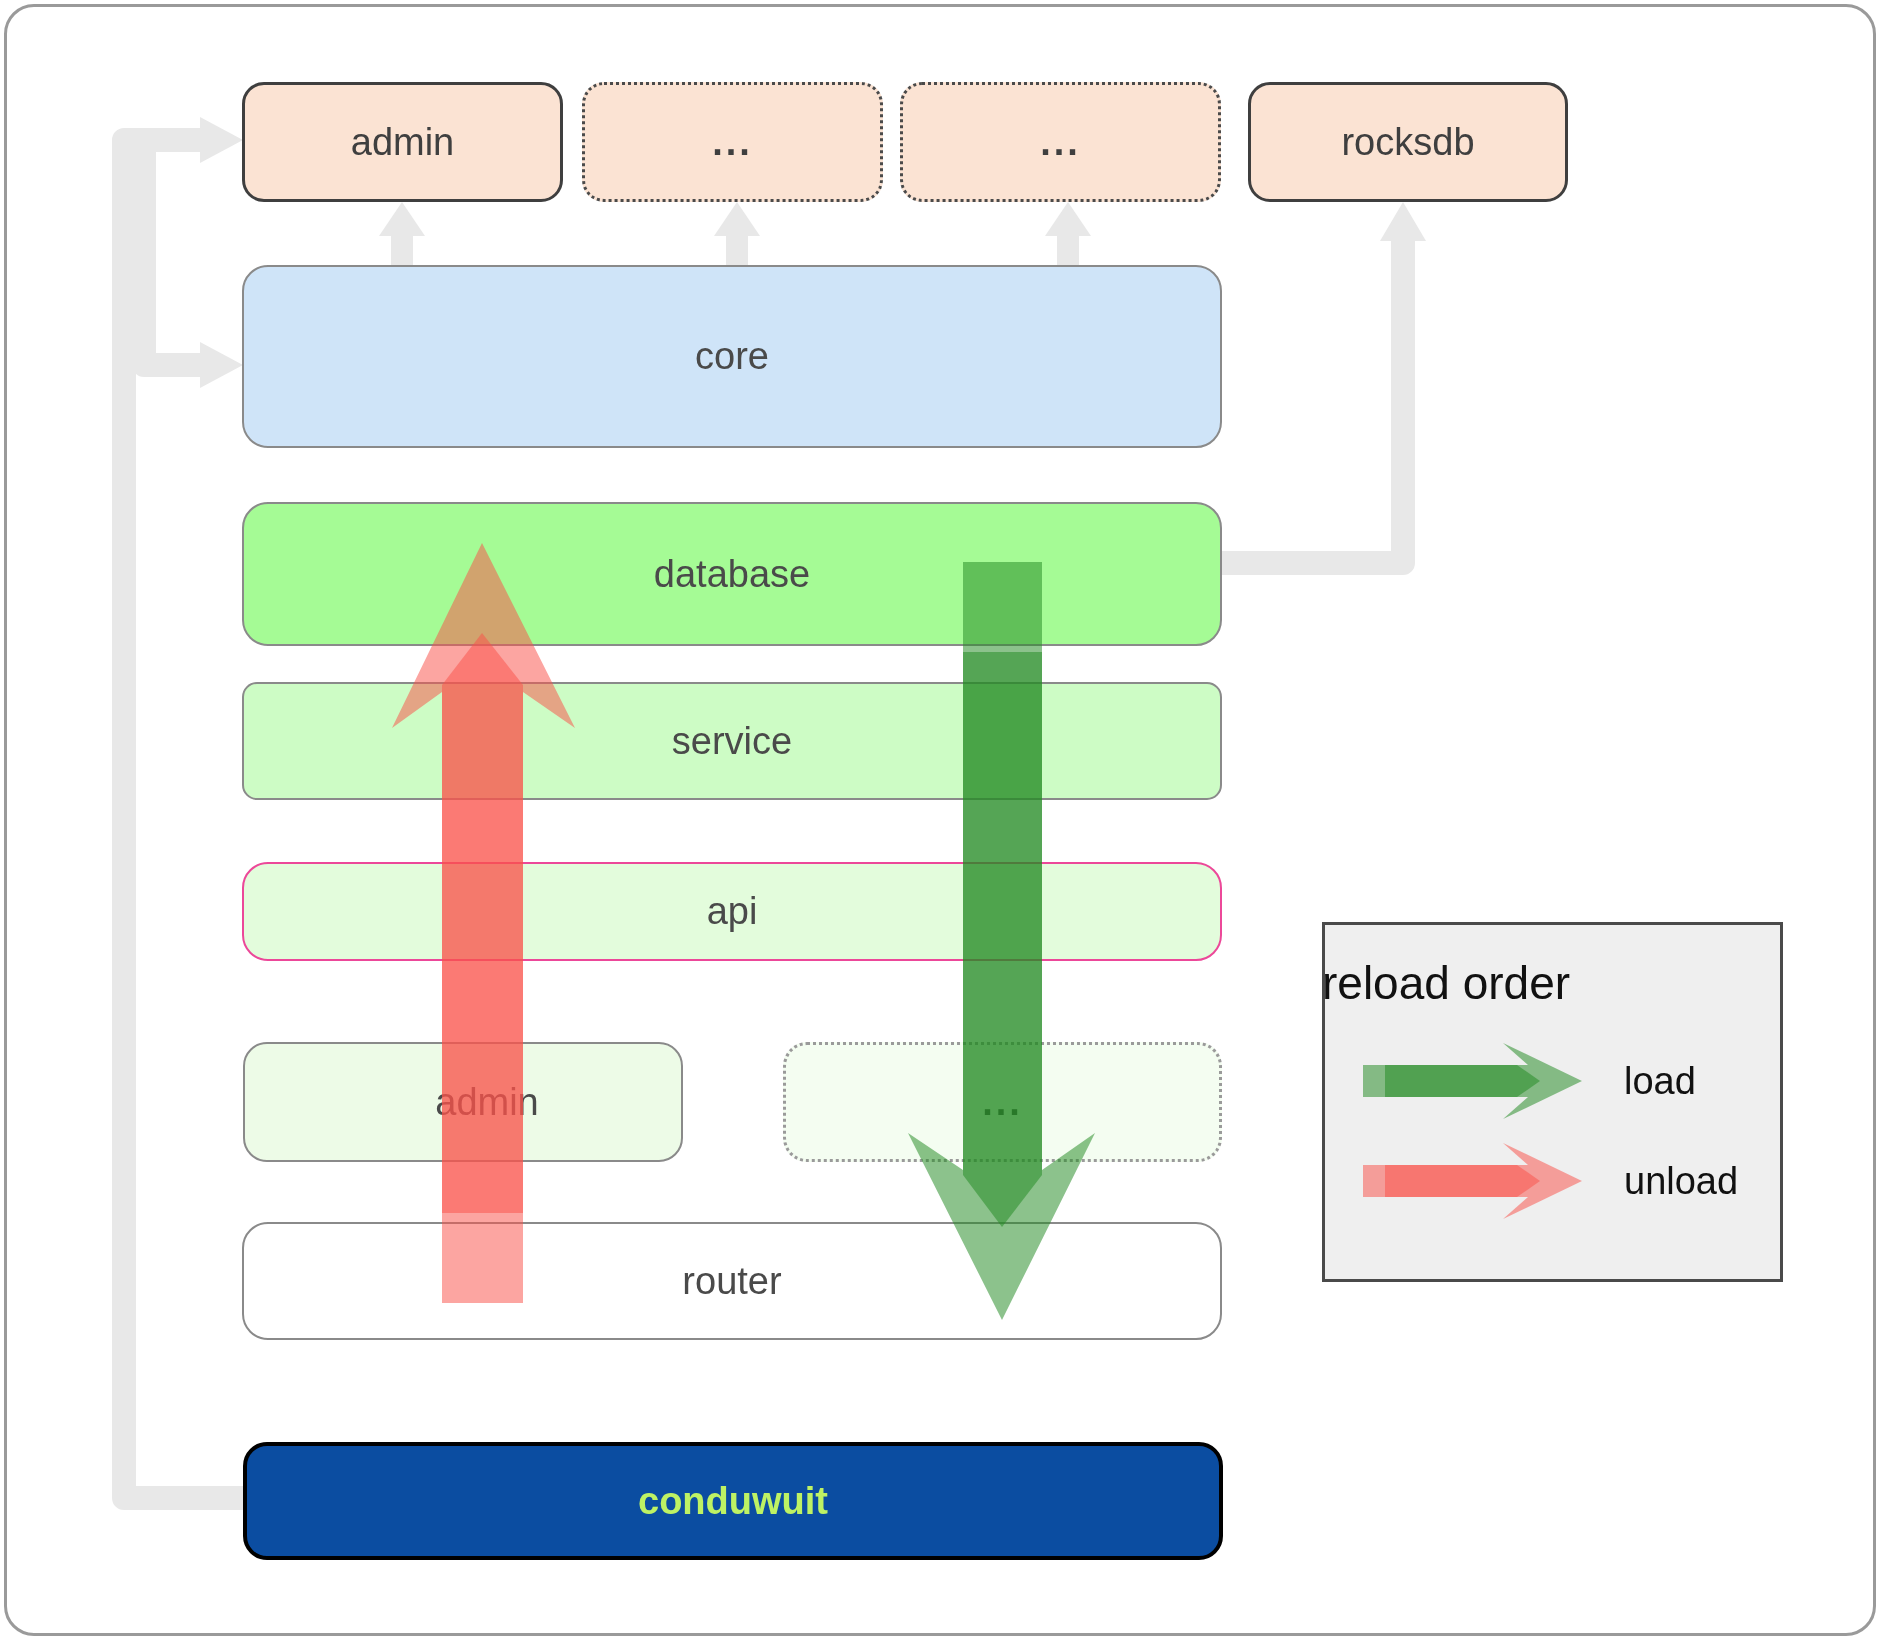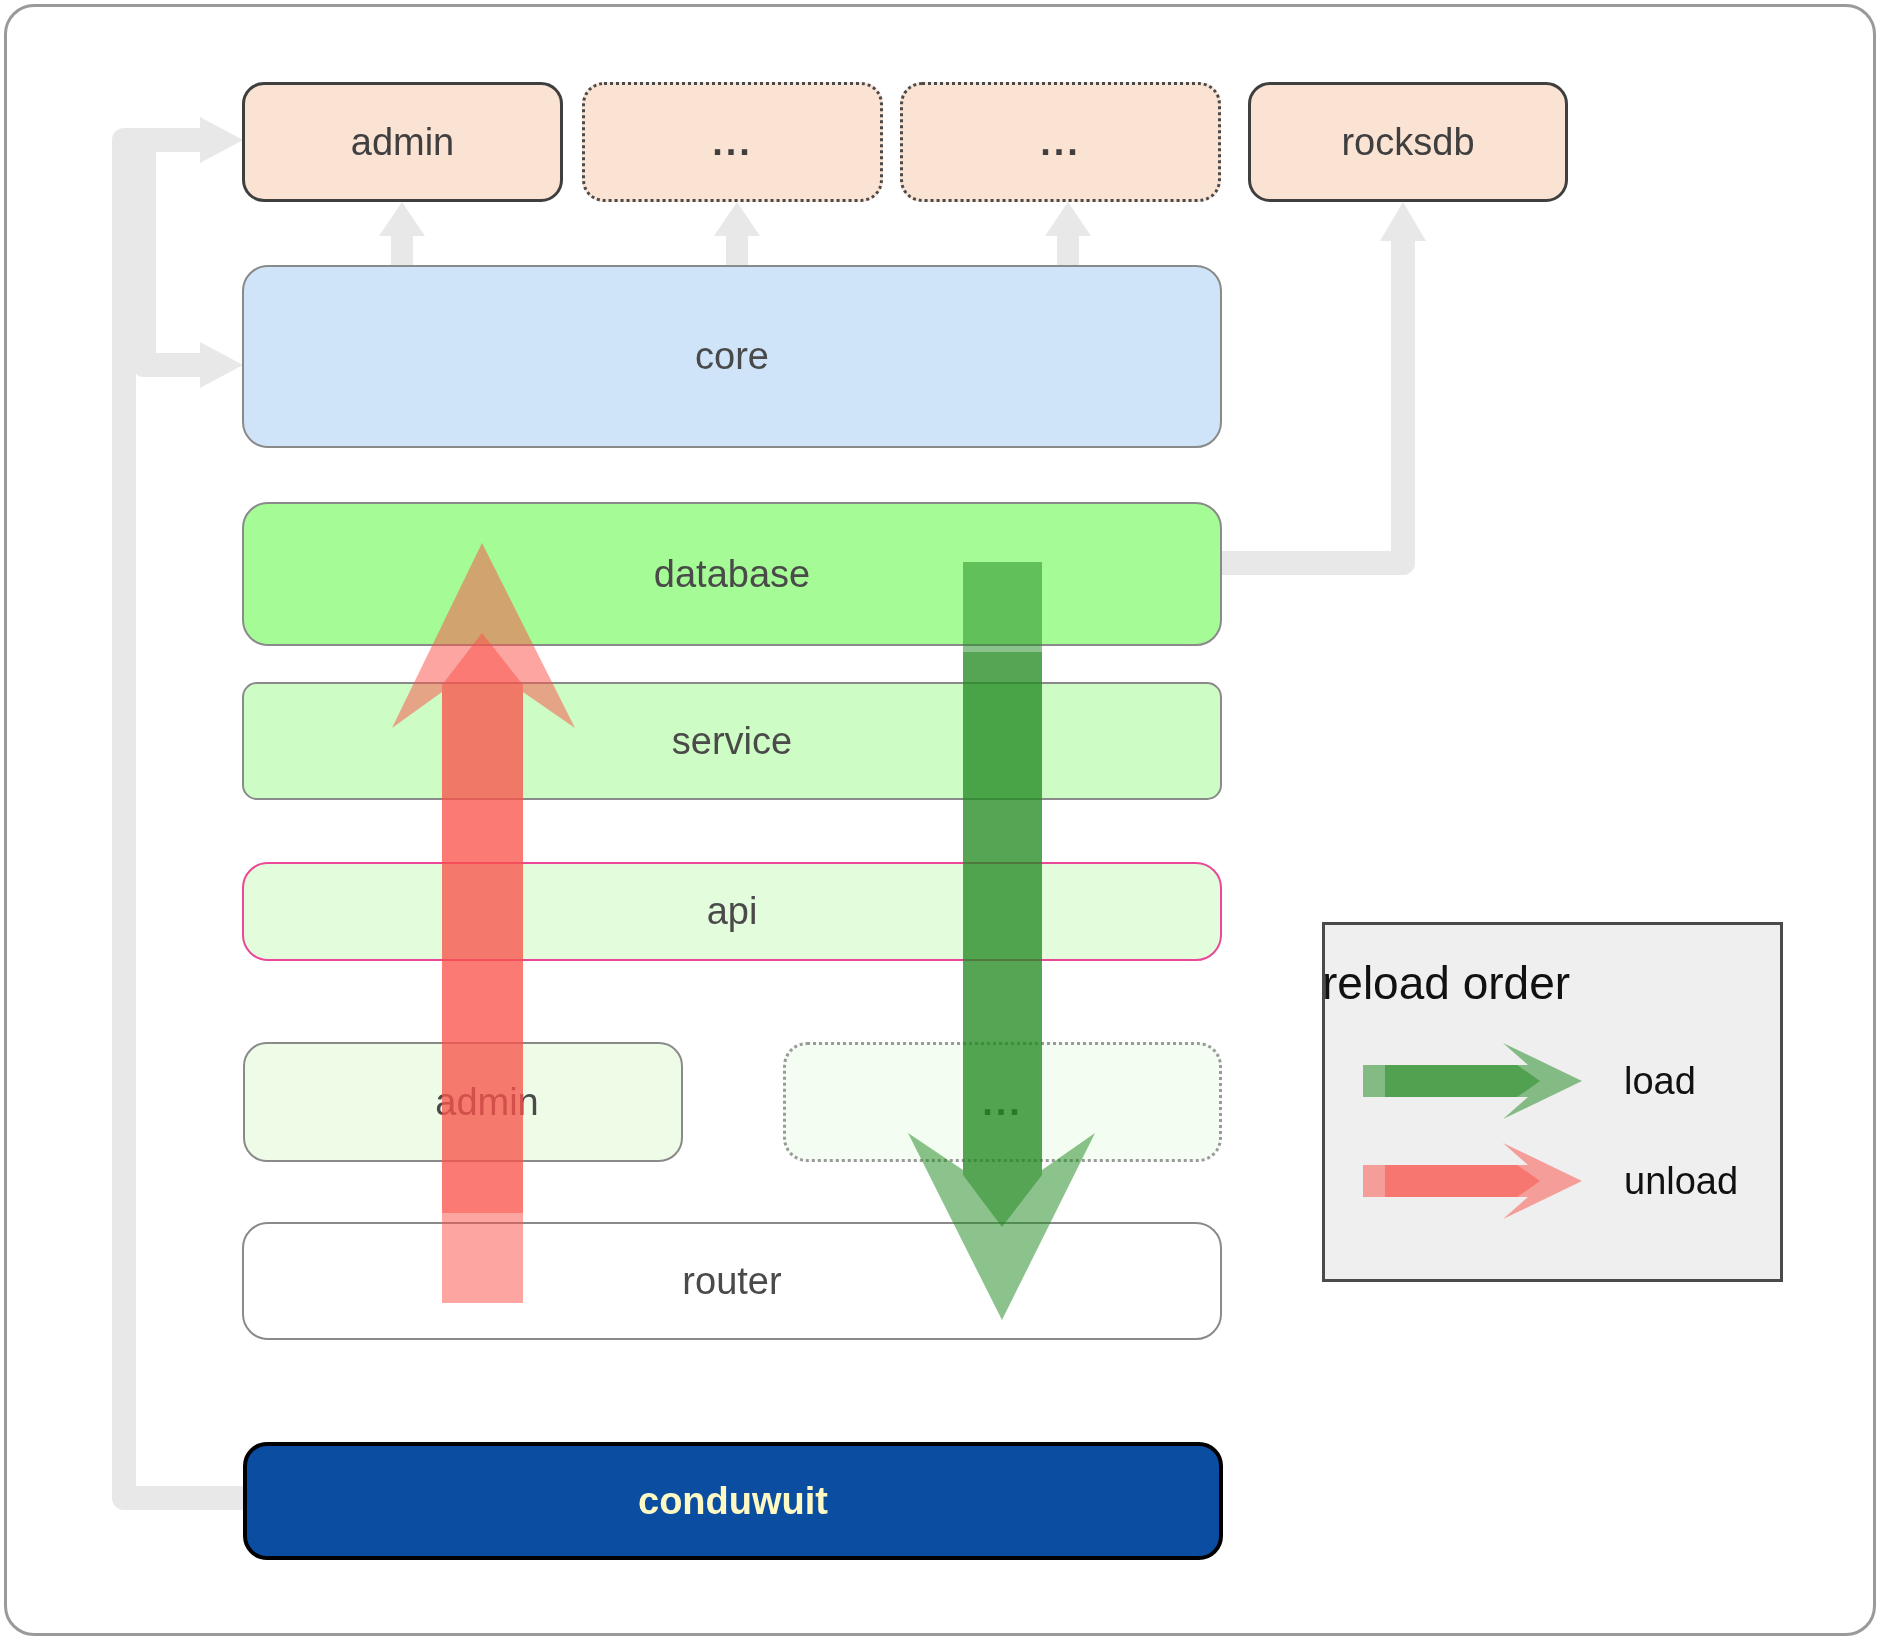--- a/index.html
+++ b/index.html
@@ -32,21 +32,21 @@
        border:2px solid #8a8a8a;border-radius:15px;}
   #b-api{left:242px;top:862px;width:980px;height:99px;background:#E3FCDC;
        border:2px solid #ec4899;border-radius:26px;}
   #b-admin{left:243px;top:1042px;width:440px;height:120px;background:#EDFBE7;
        border:2px solid #8a8a8a;border-radius:24px;padding-left:48px;}
   #b-admin-e{left:783px;top:1042px;width:439px;height:120px;background:#F4FDF1;
        border:3px dotted #9a9a9a;border-radius:24px;}
   #b-router{left:242px;top:1222px;width:980px;height:118px;background:#ffffff;
        border:2px solid #8a8a8a;border-radius:26px;}
   #b-conduwuit{left:243px;top:1442px;width:980px;height:118px;background:var(--conduwuit_bg,#0B4DA1);
-       border:4px solid #000000;border-radius:24px;color:#fef9c3;font-weight:bold;}
+       border:4px solid #000000;border-radius:24px;color:#bef264;font-weight:bold;}
   #legend{position:absolute;left:1322px;top:922px;width:461px;height:360px;
        background:var(--legend_bg,#EFEFEF);border:3px solid #4a4a4a;box-sizing:border-box;z-index:1;}
   .legend-title{position:absolute;left:1322px;top:956px;width:461px;text-align:left;
        font-size:46px;color:#111111;z-index:2;}
   .legend-item{position:absolute;font-size:38px;color:#111111;z-index:2;}
   #legend-load-label{left:1624px;top:1060px;text-align:right;}
   #legend-unload-label{left:1624px;top:1160px;}
   .arrows{z-index:2;}
   .connectors{z-index:0;}
 </style>

